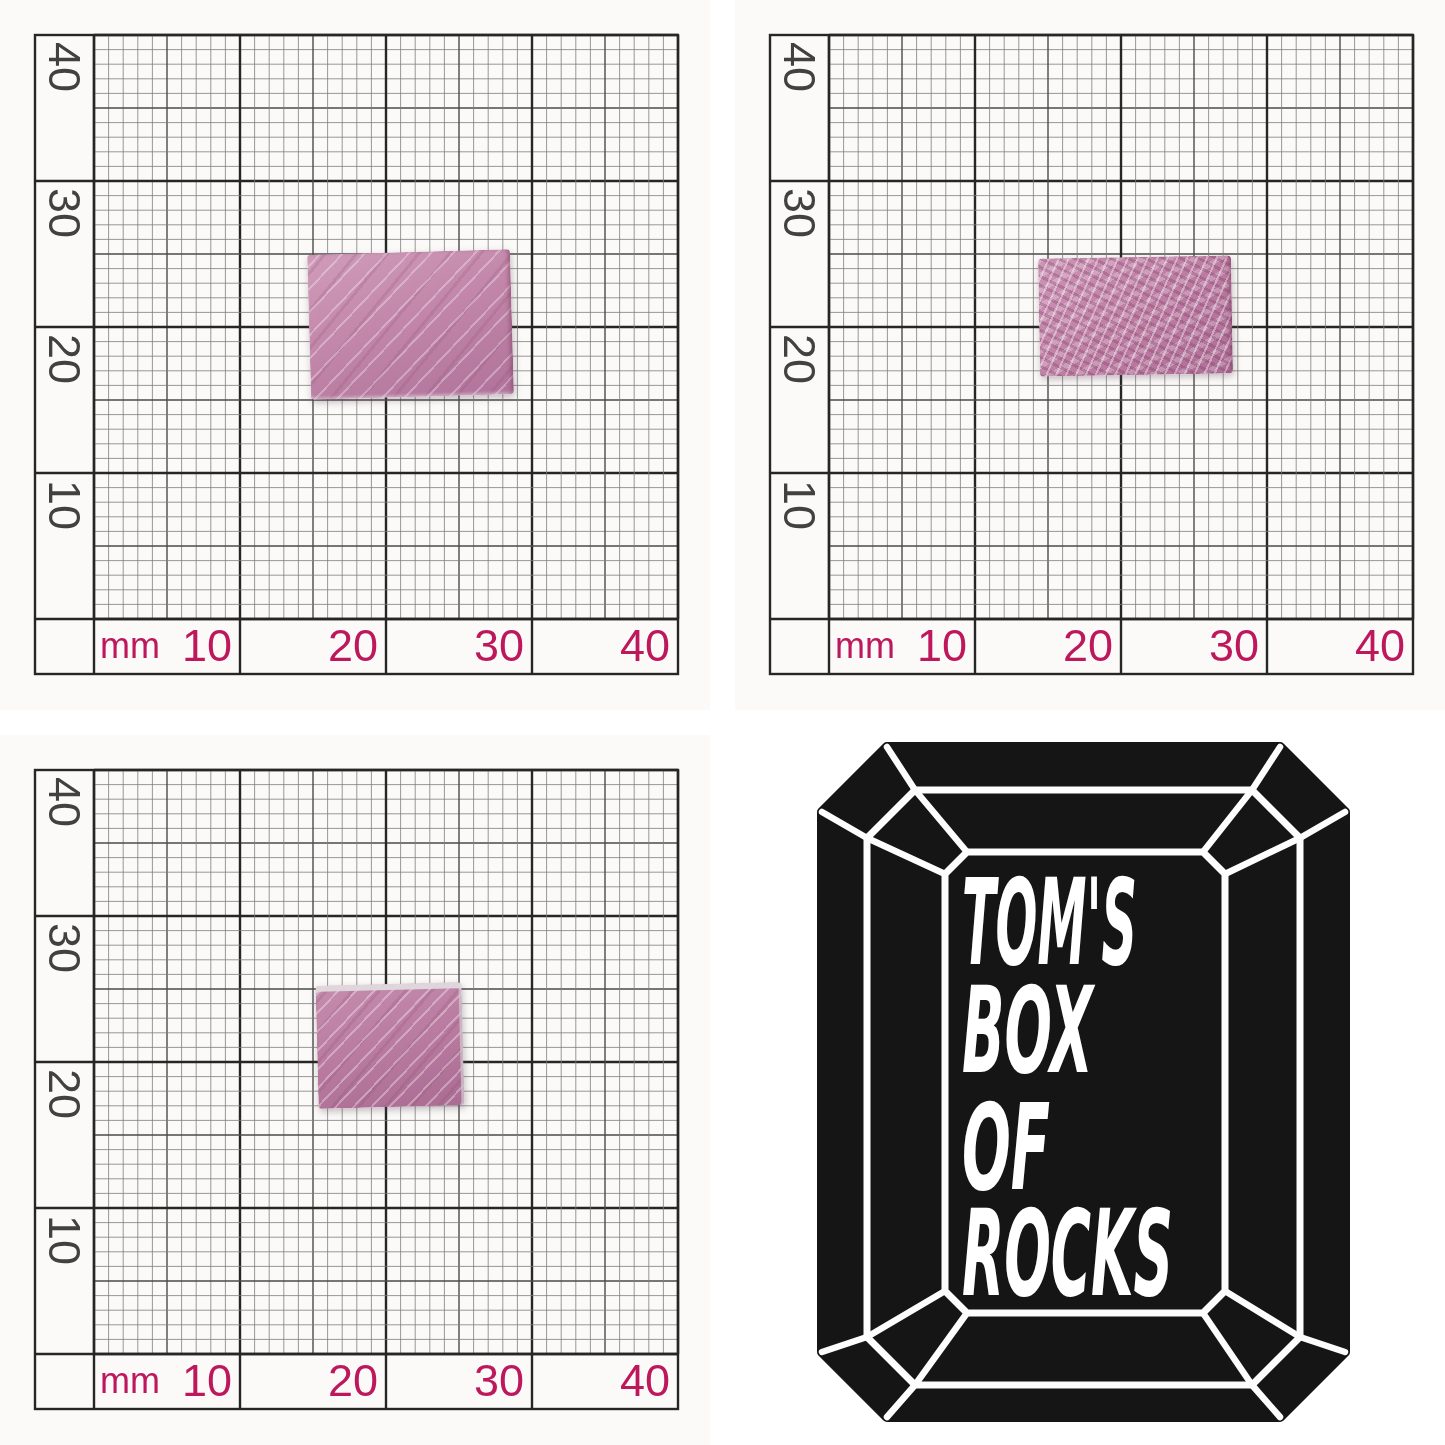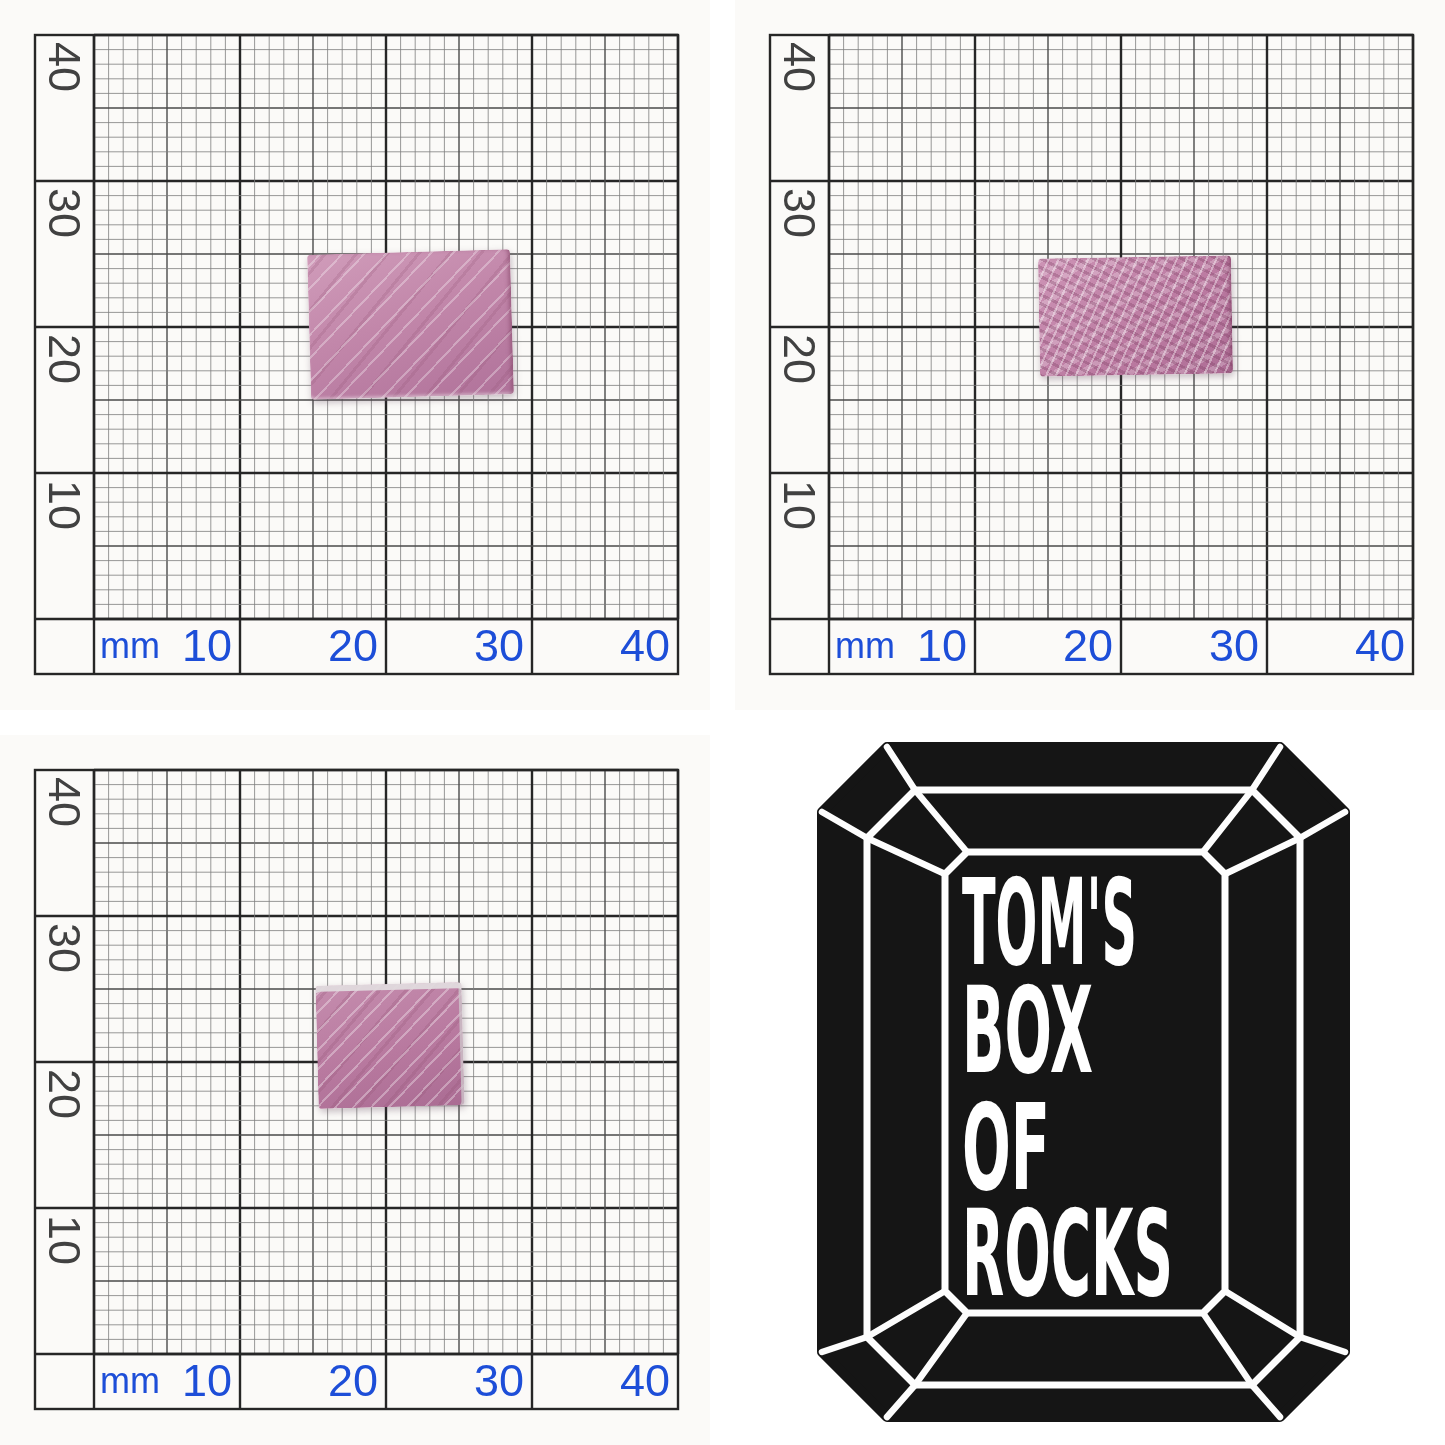--- a/index.html
+++ b/index.html
@@ -10,21 +10,21 @@
   }
   .quadrant{position:relative;width:710px;height:710px;background:#fbfaf8;overflow:hidden;}
 
   
   .ycell{
     position:absolute;left:35px;width:59px;height:150px;
     writing-mode:vertical-rl;text-orientation:mixed;
     line-height:59px;font-size:45px;color:#414141;
   }
   .y40{top:42px}.y30{top:188px}.y20{top:334px}.y10{top:480px}
-  .xcell{position:absolute;top:619px;height:41px;line-height:54px;font-size:45px;color:#1d4ed8;}
+  .xcell{position:absolute;top:619px;height:41px;line-height:54px;font-size:45px;color:#be185d;}
   .xmm{left:100px;font-size:36px;}
   .x10{left:94px;width:138px;text-align:right;}
   .x20{left:240px;width:138px;text-align:right;}
   .x30{left:386px;width:138px;text-align:right;}
   .x40{left:532px;width:138px;text-align:right;}
 
   
   .rock{position:absolute;border-radius:4px;}
   .rock-a{
     left:309px;top:252px;width:203px;height:145px;transform:rotate(-1.6deg);
@@ -51,21 +51,21 @@
     background:
       repeating-linear-gradient(135deg, rgba(255,255,255,0) 0 6px, rgba(255,255,255,0.32) 6px 8px, rgba(255,255,255,0) 8px 13px),
       repeating-linear-gradient(132deg, rgba(0,0,0,0) 0 10px, rgba(148,84,118,0.25) 10px 13px, rgba(0,0,0,0) 13px 20px),
       linear-gradient(165deg,#c58dae 0%,#b8799f 55%,#aa6c93 100%);
     box-shadow:1px 3px 7px rgba(95,70,88,0.35),
       inset 0 7px 0 -1px rgba(224,218,221,0.95),
       inset -5px 0 0 -2px rgba(205,196,201,0.8);
   }
 
   
-  .logo-quadrant{background:#ffffff;}
+  .logo-quadrant{background:#ffffff;font-style:italic;}
   .gem-svg{position:absolute;left:0;top:0;}
   .gem-text{
     font-family:"DejaVu Sans", sans-serif;font-weight:bold;fill:#ffffff;
     font-size:119px;
   }
 </style>
 </head>
 <body>
 
 <div class="collage">

